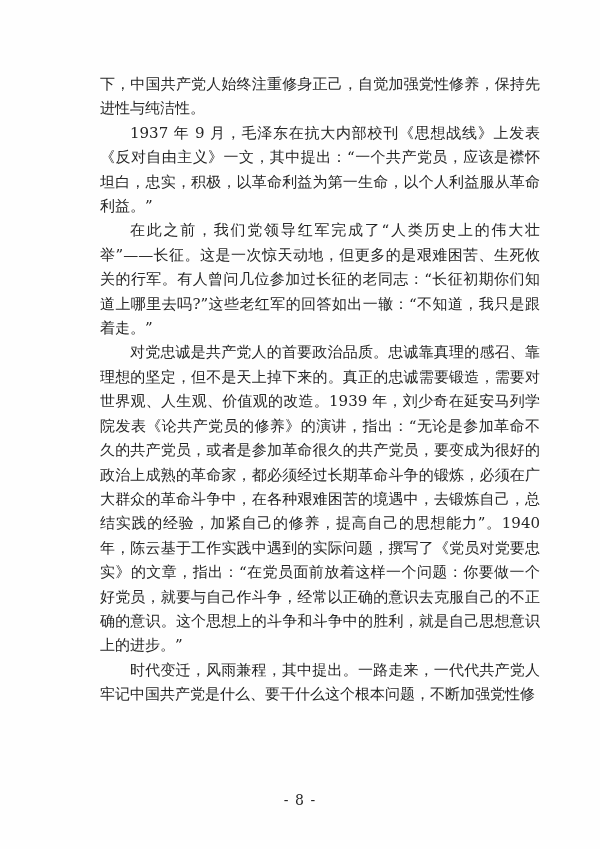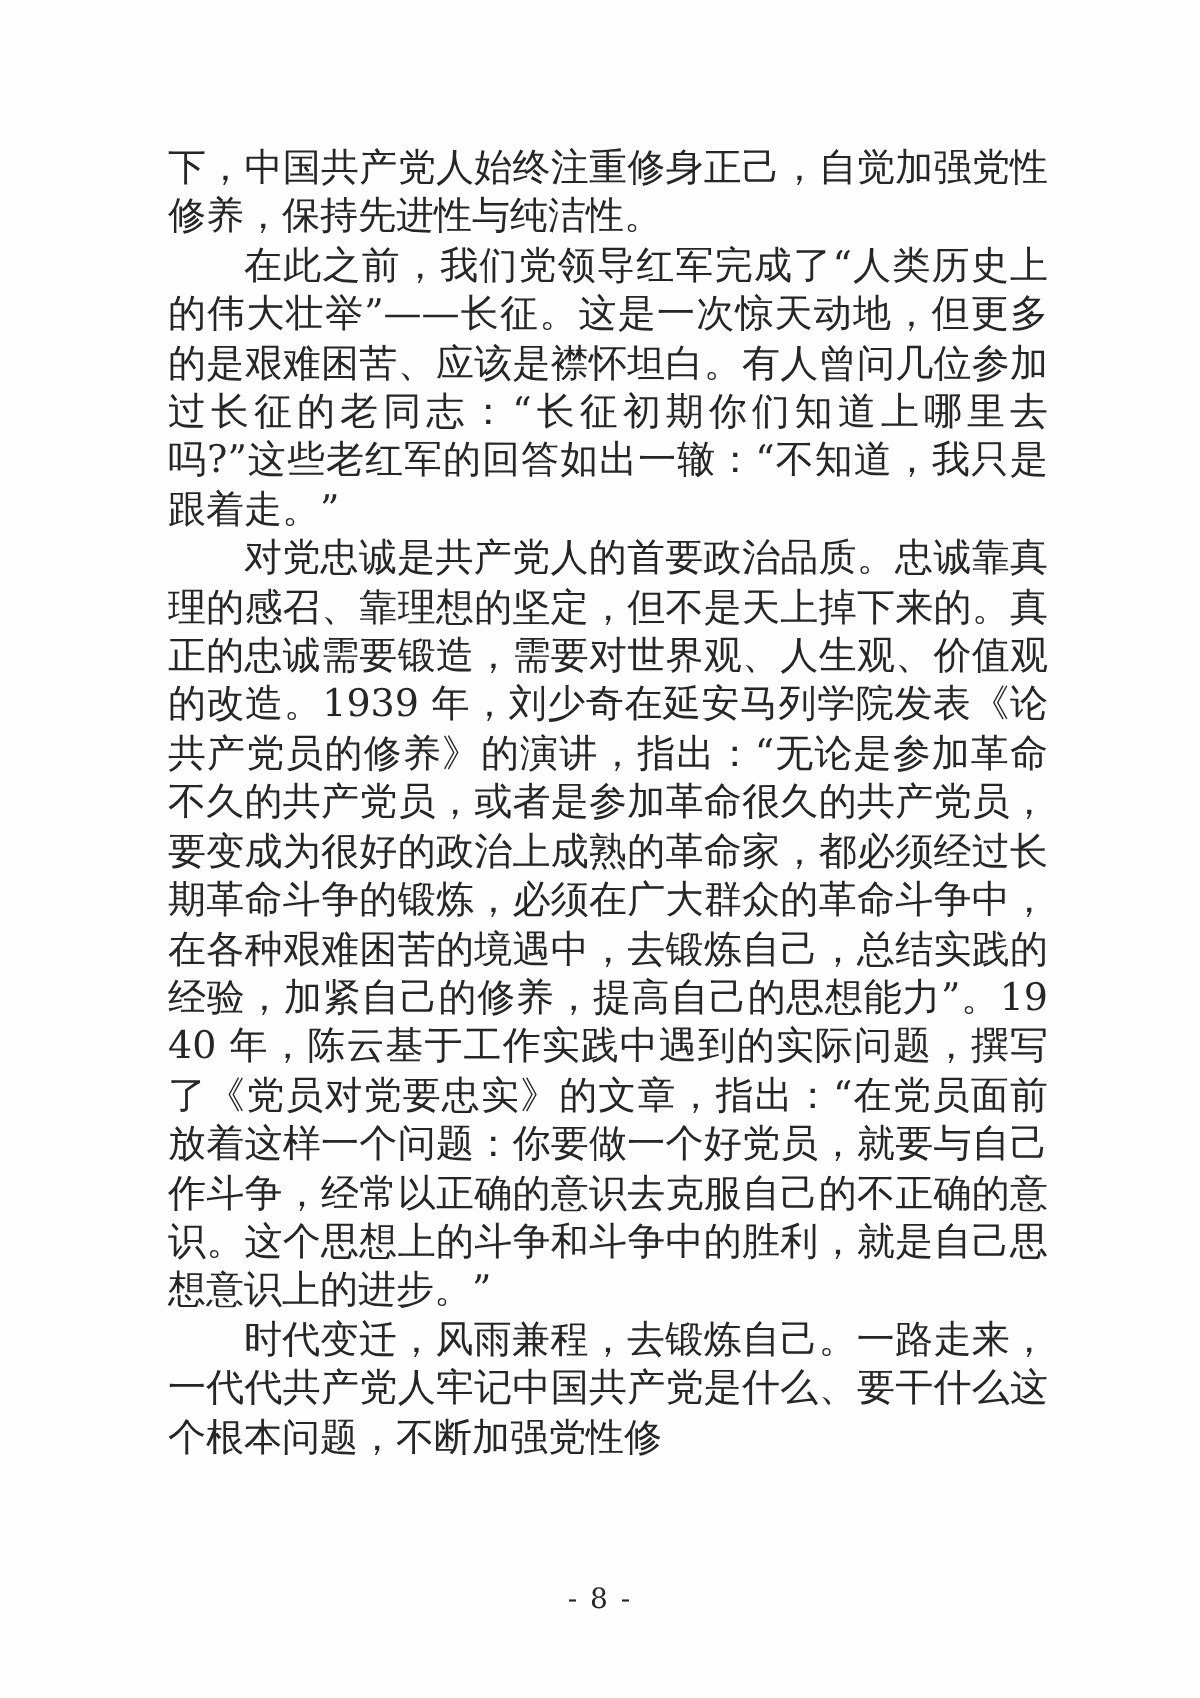--- a/index.html
+++ b/index.html
@@ -11,24 +11,24 @@
     position: relative;
     width: 600px;
     height: 849px;
     background: #fefefe;
     font-family: "DejaVu Serif", "Liberation Serif", serif;
     color: #262626;
     overflow: hidden;
   }
   .text-block {
     position: absolute;
-    left: 84px;
+    left: 100px;
     top: 72px;
     width: 440px;
-    font-size: 19px;
+    font-size: 15px;
     line-height: 24.4px;
     text-align: justify;
     text-justify: inter-ideograph;
     word-break: break-all;
   }
   .text-block p {
     margin: 0;
     padding: 0;
   }
   .text-block p.indent {
@@ -44,18 +44,19 @@
     letter-spacing: 1px;
     color: #262626;
   }
 </style>
 </head>
 <body>
 
 <div class="page">
   <div class="text-block">
     <p>下，中国共产党人始终注重修身正己，自觉加强党性修养，保持先进性与纯洁性。</p>
-    <p class="indent">在此之前，我们党领导红军完成了“人类历史上的伟大壮举”——长征。这是一次惊天动地，但更多的是艰难困苦、应该是襟怀坦白。有人曾问几位参加过长征的老同志：“长征初期你们知道上哪里去吗?”这些老红军的回答如出一辙：“不知道，我只是跟着走。”</p>
+    <p class="indent">1937 年 9 月，毛泽东在抗大内部校刊《思想战线》上发表《反对自由主义》一文，其中提出：“一个共产党员，应该是襟怀坦白，忠实，积极，以革命利益为第一生命，以个人利益服从革命利益。”</p>
+    <p class="indent">在此之前，我们党领导红军完成了“人类历史上的伟大壮举”——长征。这是一次惊天动地，但更多的是艰难困苦、生死攸关的行军。有人曾问几位参加过长征的老同志：“长征初期你们知道上哪里去吗?”这些老红军的回答如出一辙：“不知道，我只是跟着走。”</p>
     <p class="indent">对党忠诚是共产党人的首要政治品质。忠诚靠真理的感召、靠理想的坚定，但不是天上掉下来的。真正的忠诚需要锻造，需要对世界观、人生观、价值观的改造。1939 年，刘少奇在延安马列学院发表《论共产党员的修养》的演讲，指出：“无论是参加革命不久的共产党员，或者是参加革命很久的共产党员，要变成为很好的政治上成熟的革命家，都必须经过长期革命斗争的锻炼，必须在广大群众的革命斗争中，在各种艰难困苦的境遇中，去锻炼自己，总结实践的经验，加紧自己的修养，提高自己的思想能力”。1940 年，陈云基于工作实践中遇到的实际问题，撰写了《党员对党要忠实》的文章，指出：“在党员面前放着这样一个问题：你要做一个好党员，就要与自己作斗争，经常以正确的意识去克服自己的不正确的意识。这个思想上的斗争和斗争中的胜利，就是自己思想意识上的进步。”</p>
-    <p class="indent">时代变迁，风雨兼程，去锻炼自己。一路走来，一代代共产党人牢记中国共产党是什么、要干什么这个根本问题，不断加强党性修</p>
+    <p class="indent">时代变迁，风雨兼程，其中提出。一路走来，一代代共产党人牢记中国共产党是什么、要干什么这个根本问题，不断加强党性修</p>
   </div>
   <div class="footer">- 8 -</div>
 </div>
 
 </body></html>

